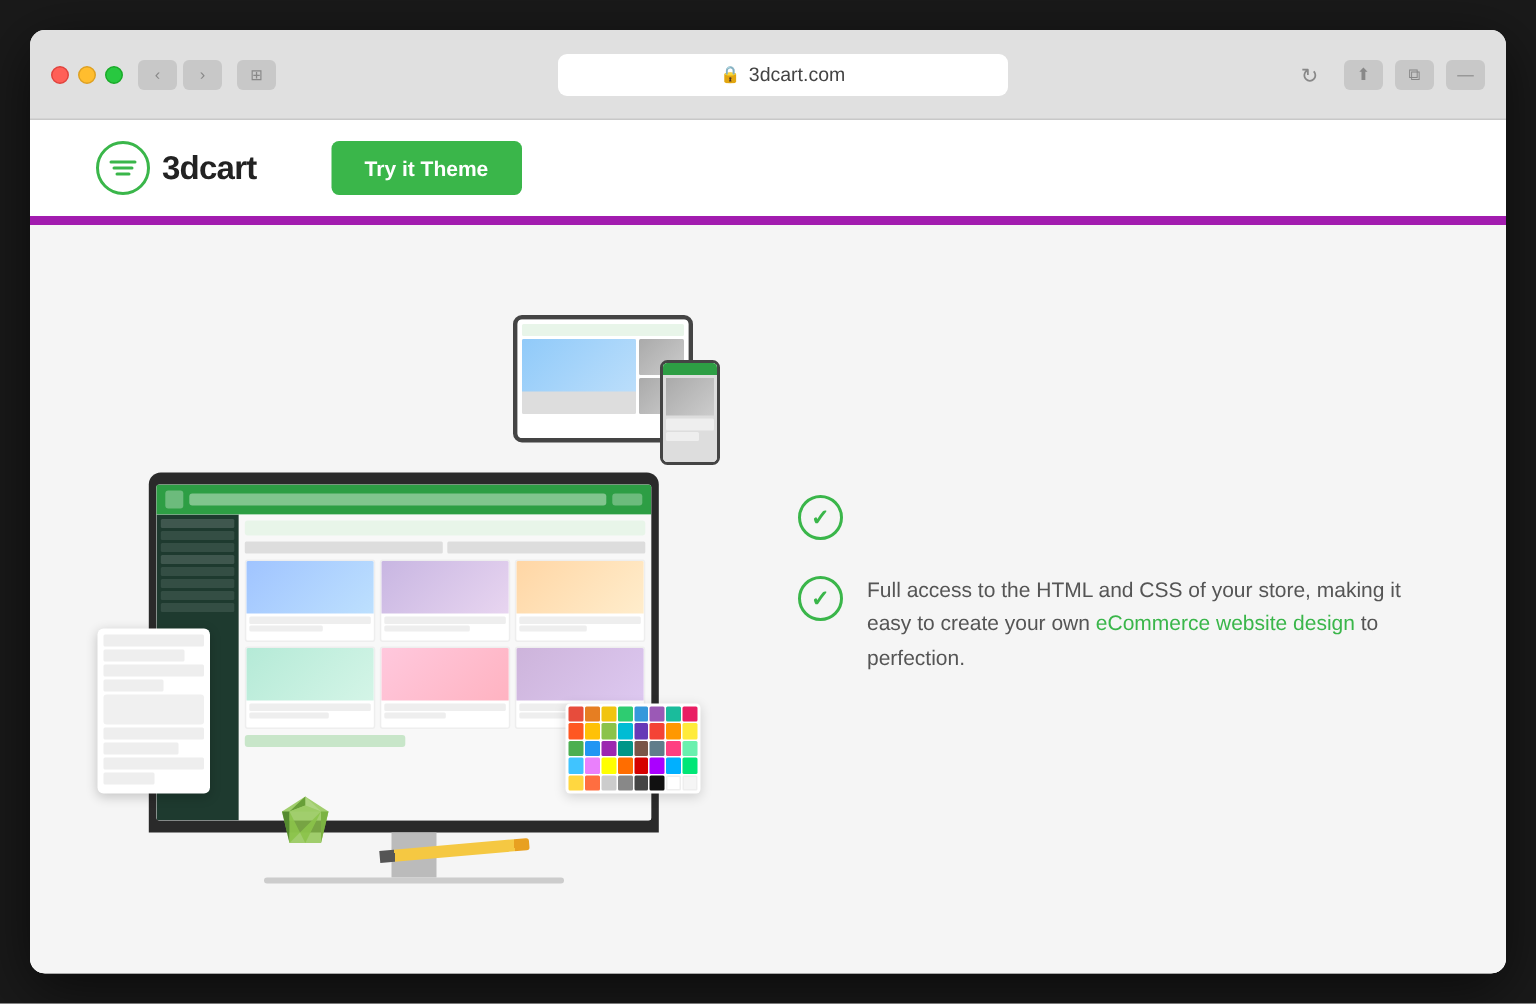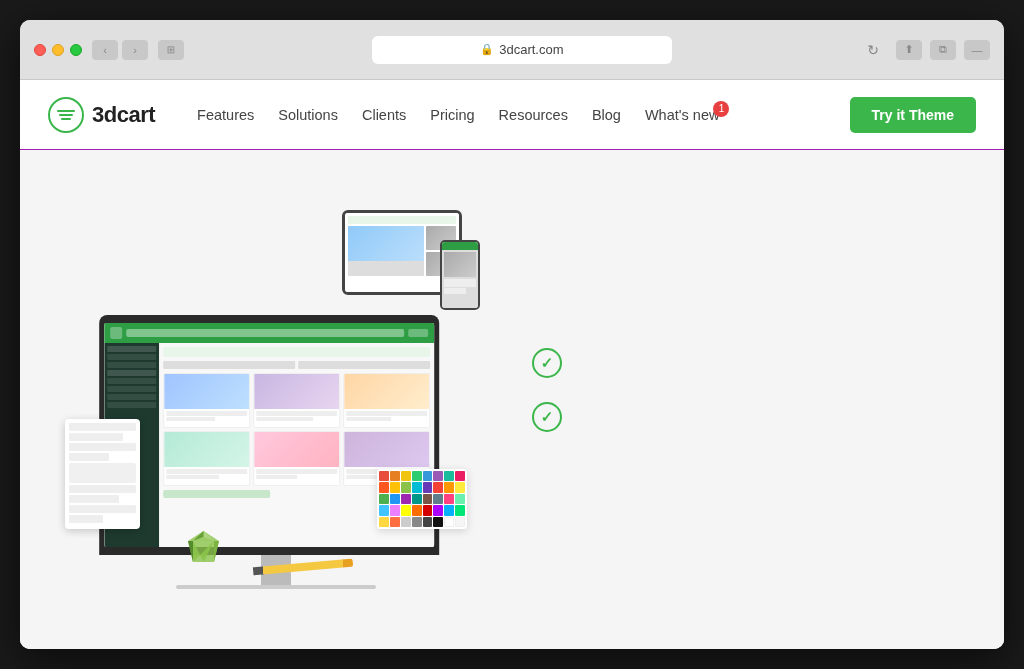--- a/index.html
+++ b/index.html
@@ -139,23 +139,23 @@
       height: calc(629px - 60px);
       overflow: hidden;
     }
 
     
     .site-nav {
       background: white;
       height: 70px;
       display: flex;
       align-items: center;
-      padding: 0 28px;
-      border-bottom: 1px solid #a21caf;
-      gap: 12px;
+      padding: 0 44px;
+      border-bottom: 6px solid #a21caf;
+      gap: 0;
     }
 
     .logo-area {
       display: flex;
       align-items: center;
       gap: 8px;
       margin-right: 30px;
     }
 
     .logo-icon {
@@ -558,32 +558,20 @@
     <nav class="site-nav">
       <div class="logo-area">
         <div class="logo-icon">
           <svg width="20" height="16" viewBox="0 0 20 16" fill="none">
             <path d="M2 4h16M4 8h12M6 12h8" stroke="#3ab64a" stroke-width="2" stroke-linecap="round"></path>
           </svg>
         </div>
         <span class="logo-text">3dcart</span>
       </div>
 
-      <div class="nav-links">
-        <a class="nav-link">Features</a>
-        <a class="nav-link">Solutions</a>
-        <a class="nav-link">Clients</a>
-        <a class="nav-link">Pricing</a>
-        <a class="nav-link">Resources</a>
-        <a class="nav-link">Blog</a>
-        <div class="whats-new-wrap">
-          <a class="nav-link">What's new</a>
-          <div class="notification-badge">1</div>
-        </div>
-      </div>
 
       <button class="try-btn">Try it Theme</button>
     </nav>
 
     <div class="hero">
 
       <div class="hero-image-side">
         <div class="product-mockup">
 
           <div class="monitor-frame">
@@ -771,18 +759,21 @@
         <div class="feature-item">
           <div class="check-circle">
             <span class="check-mark">✓</span>
           </div>
         </div>
 
         <div class="feature-item">
           <div class="check-circle">
             <span class="check-mark">✓</span>
           </div>
+          <p class="feature-text">
+            <span>Full access to the HTML and CSS of your store, making it easy to create your own </span><a class="feature-link">eCommerce website design</a><span> to perfection.</span>
+          </p>
         </div>
       </div>
 
     </div>
   </div>
 </div>
 
 </body></html>

